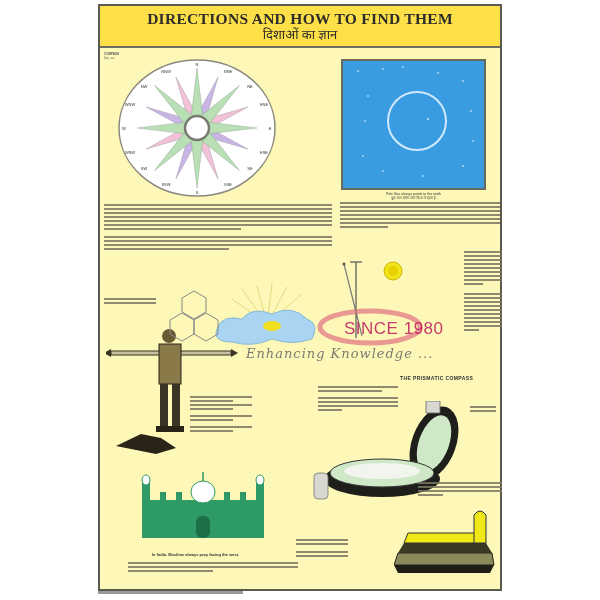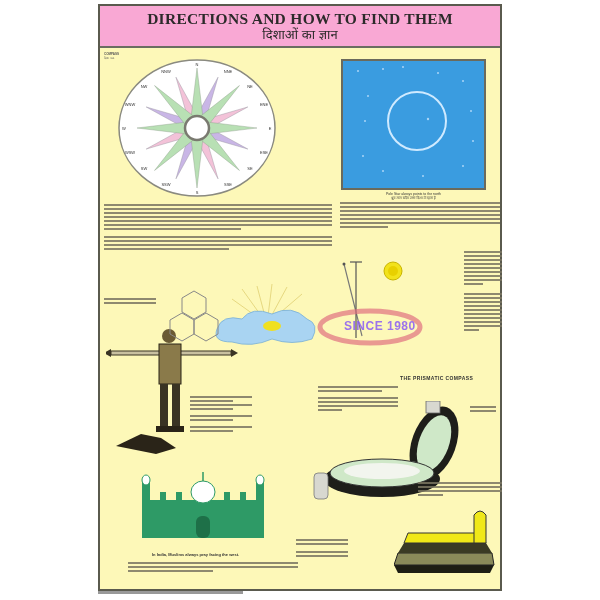--- a/index.html
+++ b/index.html
@@ -1,28 +1,28 @@
 <!DOCTYPE html>
 <html><head>
 <meta charset="utf-8">
 <style>
   html, body { margin:0; padding:0; background:#ffffff; }
   body { width:600px; height:600px; position:relative; overflow:hidden; font-family:"Liberation Sans", sans-serif; }
   .poster { position:absolute; left:98px; top:4px; width:404px; height:587px; background:#fdf8b8; border:2px solid #5a5a4e; box-sizing:border-box; }
-  .header { position:absolute; left:0; top:0; right:0; height:40px; background:#f9a8d4; border-bottom:2px solid #6c6c60; text-align:center; }
+  .header { position:absolute; left:0; top:0; right:0; height:40px; background:#fde047; border-bottom:2px solid #6c6c60; text-align:center; }
   .title-en { font-family:"Liberation Serif", serif; font-weight:bold; font-size:15.5px; color:#2c2a2a; letter-spacing:0.3px; margin-top:5px; line-height:16px; }
-  .title-hi { font-family:Liberation Sans, sans-serif; font-size:13px; color:#2c2a2a; line-height:16px; }
+  .title-hi { font-family:Liberation Serif, serif; font-size:13px; color:#2c2a2a; line-height:16px; }
   .tiny { position:absolute; font-size:3px; line-height:4px; color:#555; }
   .txt { position:absolute; overflow:hidden; }
   .txt .line { height:2px; background:#7a7662; margin-bottom:2px; opacity:0.85; }
   .label { position:absolute; font-size:4.5px; color:#333; font-weight:bold; white-space:nowrap; }
   .sky { position:absolute; left:241px; top:53px; width:145px; height:131px; background:#3a9ce0; border:2px solid #6a6a5c; box-sizing:border-box; }
   .sky-caption { position:absolute; left:241px; top:186px; width:145px; font-size:3.5px; color:#333; text-align:center; line-height:4px; }
   .watermark-j { position:absolute; font-family:"DejaVu Sans", sans-serif; color:#6cc9e8; opacity:0.75; font-size:58px; font-weight:300; letter-spacing:-2px; }
-  .since { position:absolute; font-size:12px; color:#8b5cf6; letter-spacing:0.5px; opacity:0.85;font-weight:bold; }
+  .since { position:absolute; font-size:17px; color:#be185d; letter-spacing:0.5px; opacity:0.85; }
   .tagline { position:absolute; font-family:"DejaVu Serif", serif; font-style:italic; font-size:13px; color:#666; letter-spacing:1px; opacity:0.85; }
   .footer-strip { position:absolute; left:98px; top:591px; width:145px; height:3px; background:#555; opacity:0.6; }
 </style>
 </head>
 <body>
 
 <div class="poster">
   <div class="header">
     <div class="title-en">DIRECTIONS AND HOW TO FIND THEM</div>
     <div class="title-hi">दिशाओं का ज्ञान</div>
@@ -206,20 +206,21 @@
     <g fill="none" stroke="#888" stroke-width="1">
       <polygon points="26,2 38,9 38,23 26,30 14,23 14,9"></polygon>
       <polygon points="14,24 26,31 26,45 14,52 2,45 2,31"></polygon>
       <polygon points="38,24 50,31 50,45 38,52 26,45 26,31"></polygon>
     </g>
   </svg>
   <svg style="position:absolute;left:215px;top:300px;" width="110" height="42" viewBox="0 0 110 42">
     <ellipse cx="55" cy="21" rx="50" ry="16" fill="none" stroke="#e07080" stroke-width="5" opacity="0.7"></ellipse>
   </svg>
   <div class="since" style="left:244px;top:313px;">SINCE 1980</div>
+  <div class="tagline" style="left:146px;top:340px;">Enhancing Knowledge ...</div>
 
   <div class="label" style="left:300px;top:369px;font-size:5px;letter-spacing:0.4px;">THE PRISMATIC COMPASS</div>
   <div class="txt" style="left:218px;top:380px;width:80px;height:34px;">
     <div class="line"></div>
       <div class="line" style="width:80%"></div>
     <div style="height:3px"></div>
     <div class="line"></div>
       <div class="line"></div>
       <div class="line"></div>
       <div class="line" style="width:30%"></div>

